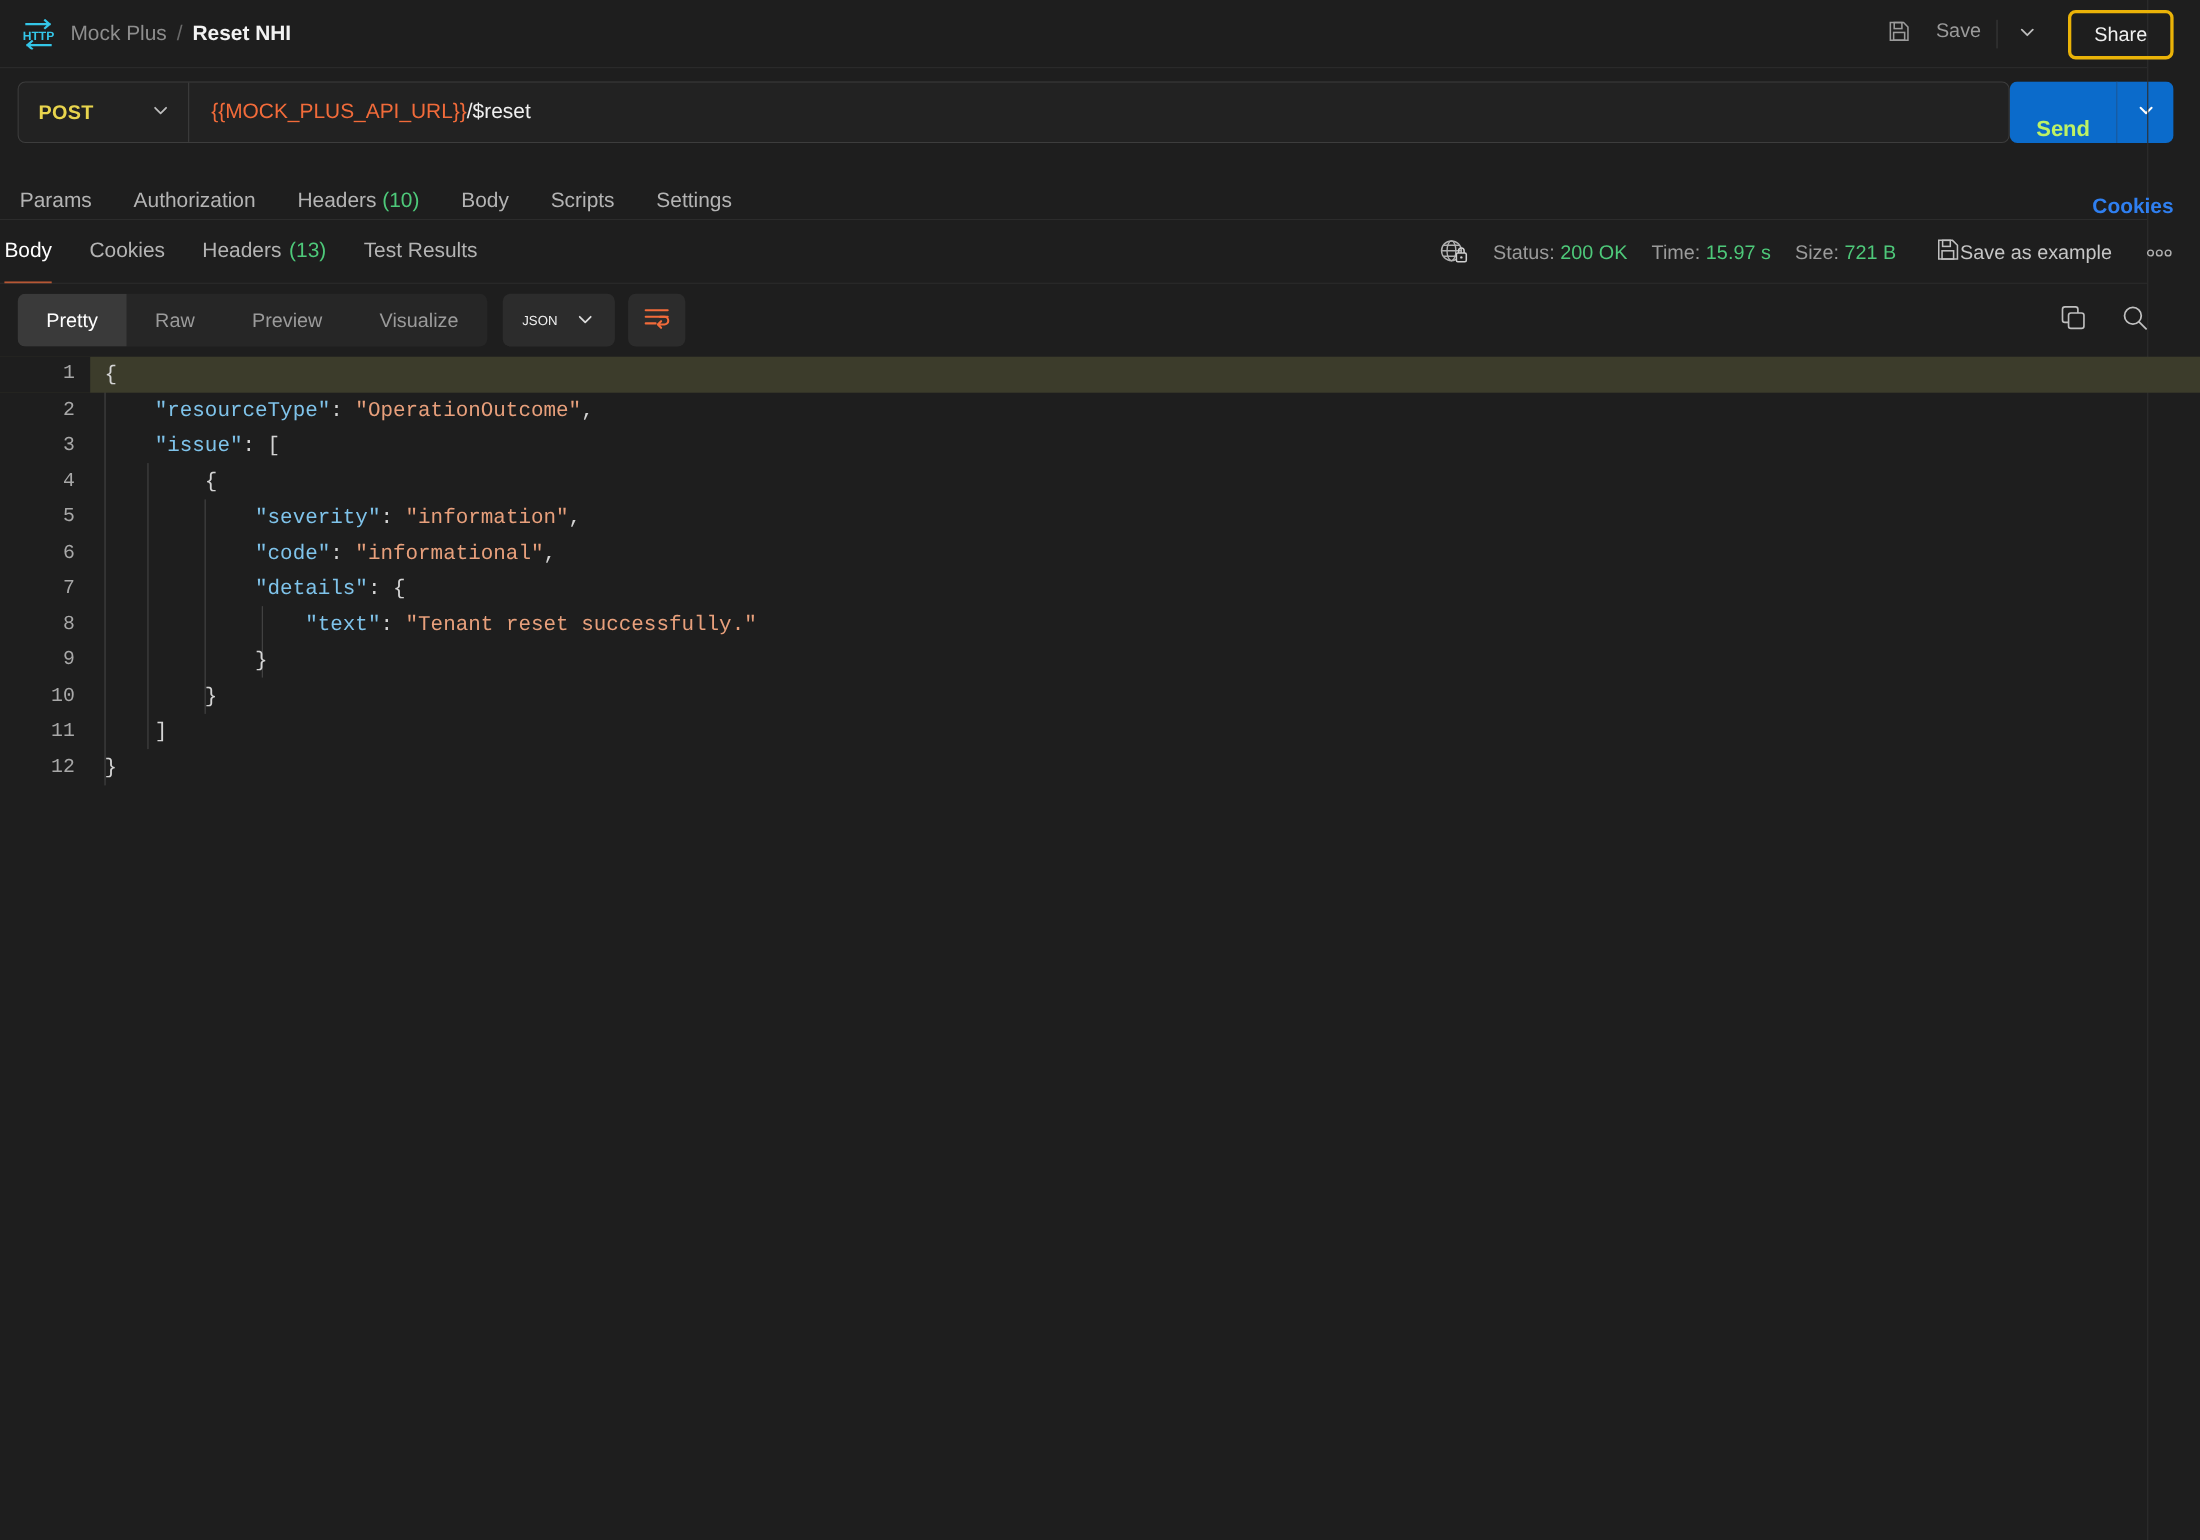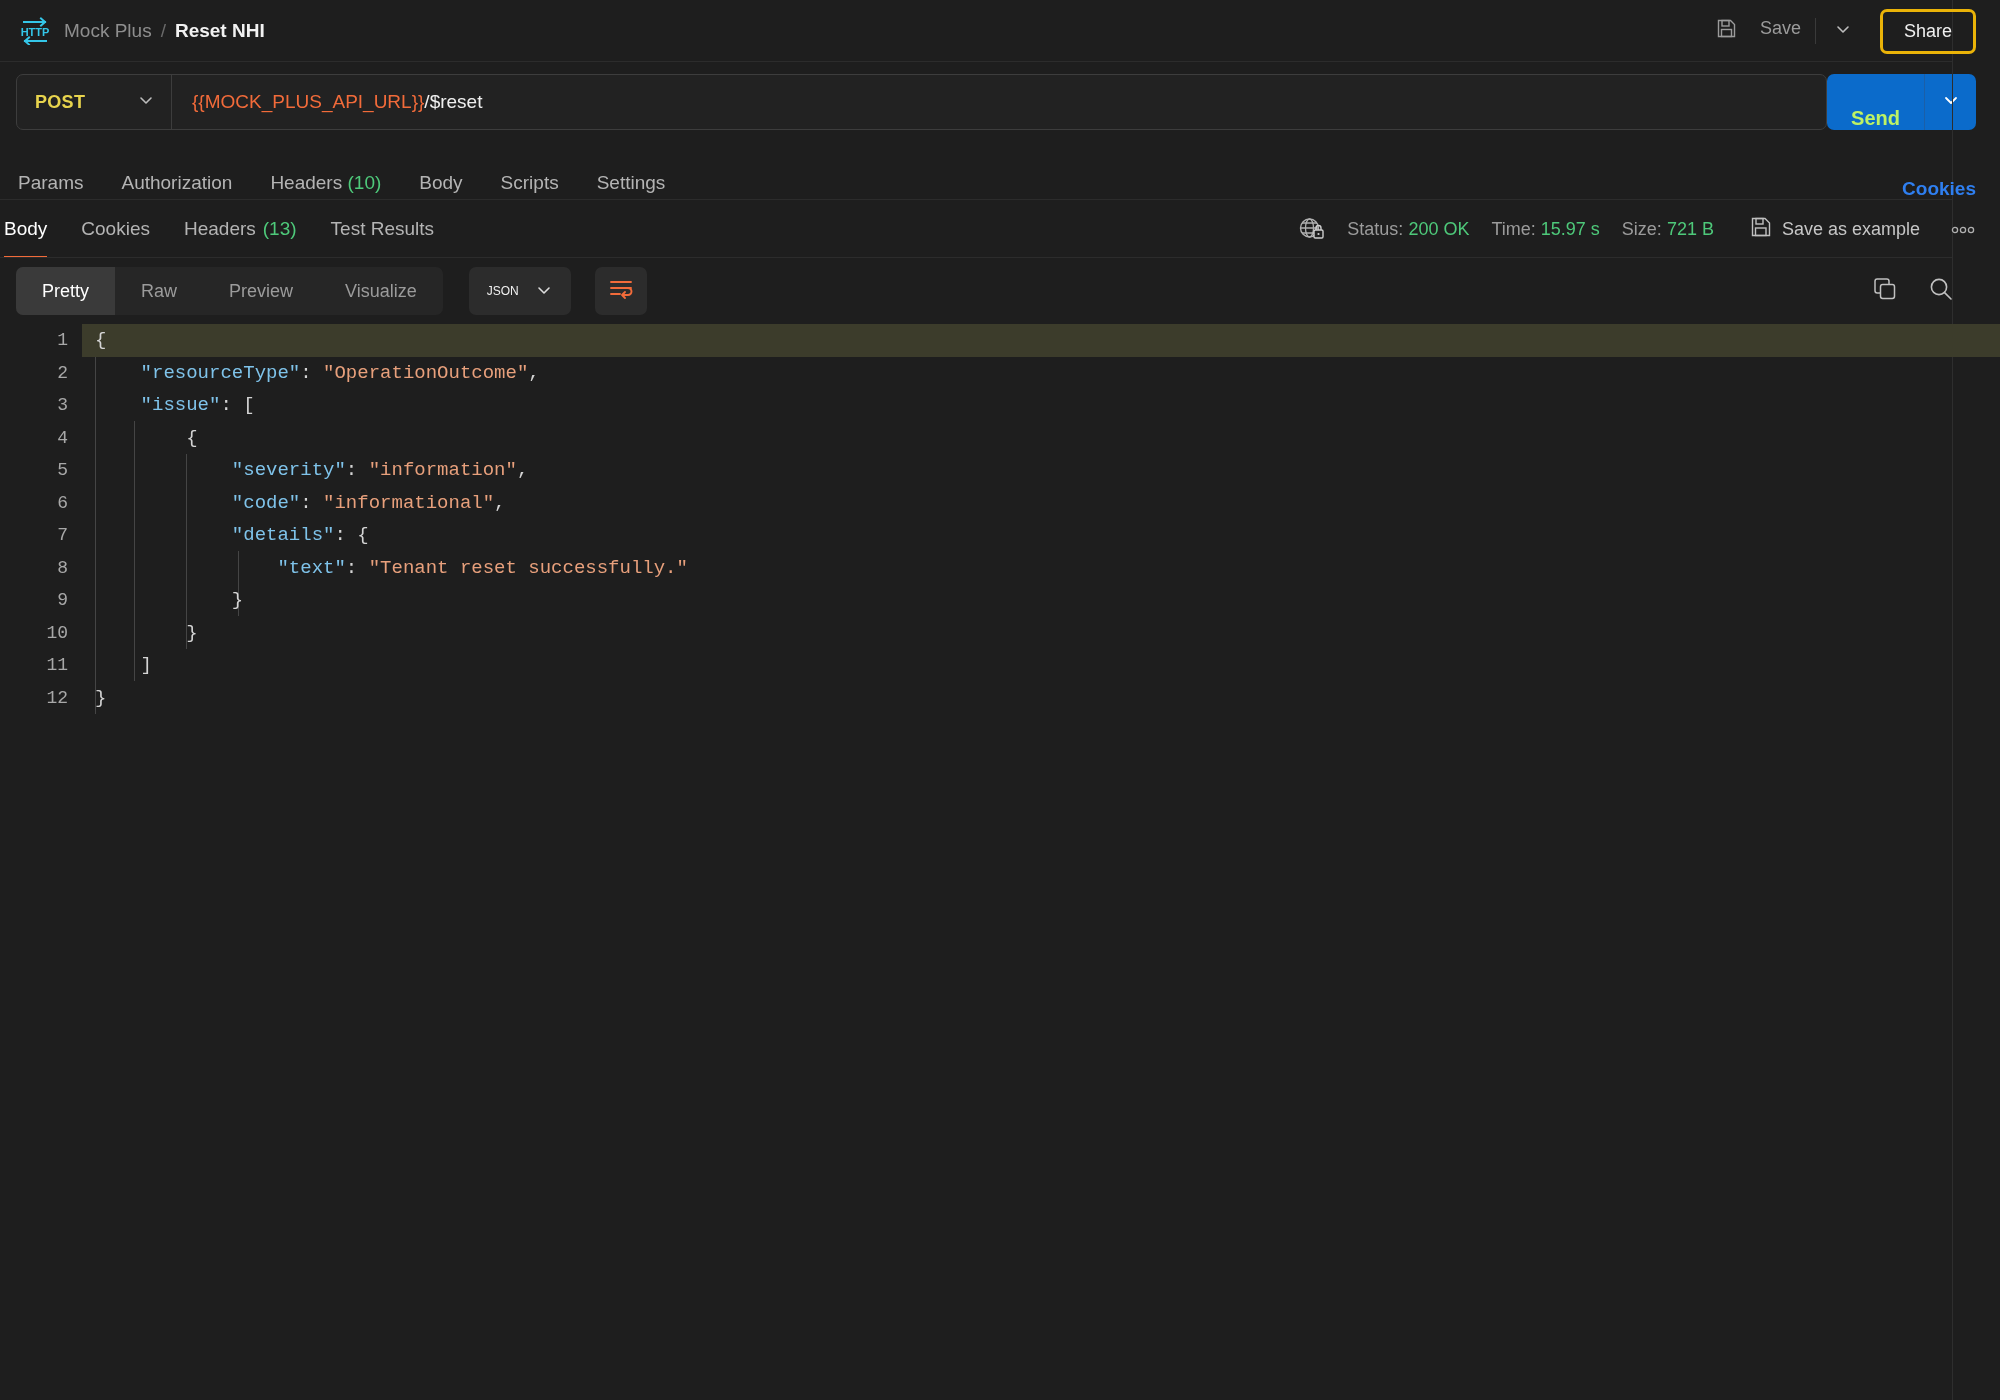--- a/index.html
+++ b/index.html
@@ -218,39 +218,39 @@
     margin-left: auto;
     display: flex;
     align-items: center;
     gap: 22px;
     font-size: 18px;
   }
   .meta-item { color: #9b9b9b; white-space: nowrap; }
   .meta-val { color: #4ec97a; }
   .globe-lock { display: flex; align-items: center; }
   .save-example {
-    display: flex; align-items: center; gap: 10px;
+    display: flex; align-items: center; 
     color: #c6c6c6; font-size: 18px;
     margin-left: 14px;
   }
   .more-dots {
     color: #b0b0b0;
     font-size: 22px;
     letter-spacing: 1px;
     margin-left: 8px;
     line-height: 0.6;
   }
 
   
   .fmt-bar {
     height: 66px; min-height: 66px;
     display: flex;
     align-items: center;
     padding: 0 24px 0 16px;
-    gap: 12px;
+    gap: 0;
   }
   .seg {
     display: flex;
     background: #262626;
     border-radius: 7px;
     overflow: hidden;
     height: 48px;
   }
   .seg-item {
     display: flex; align-items: center; justify-content: center;

